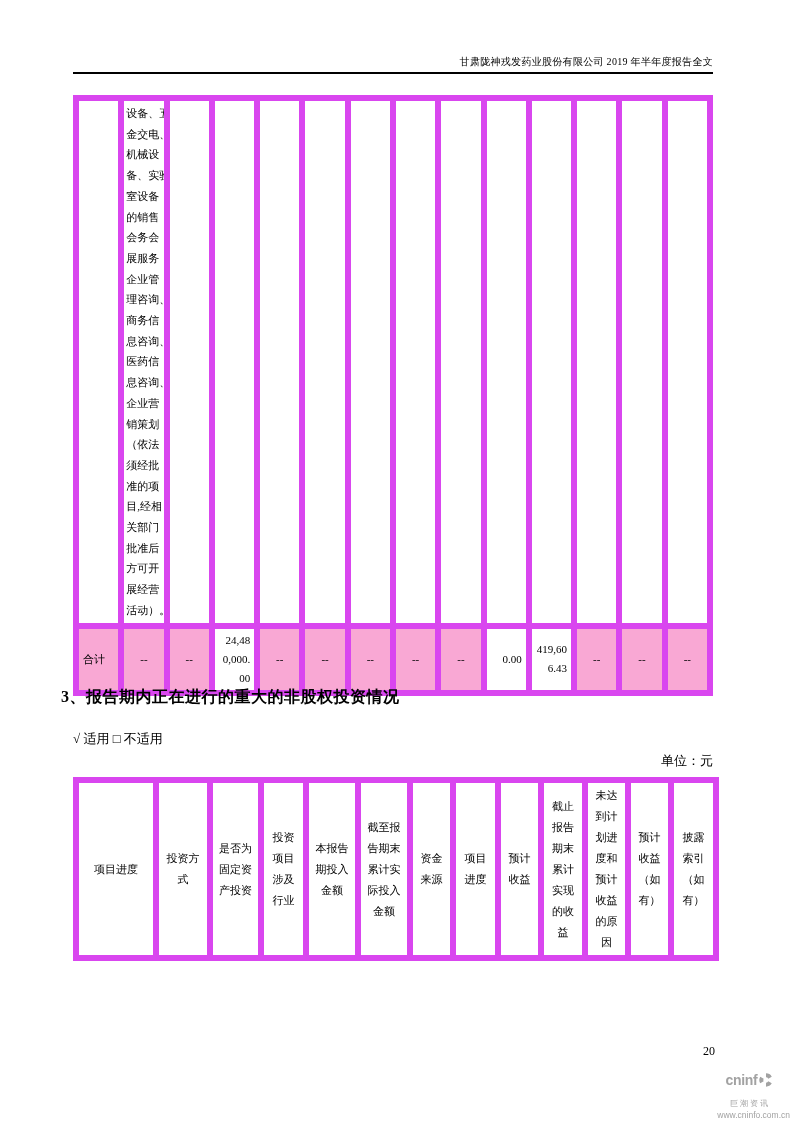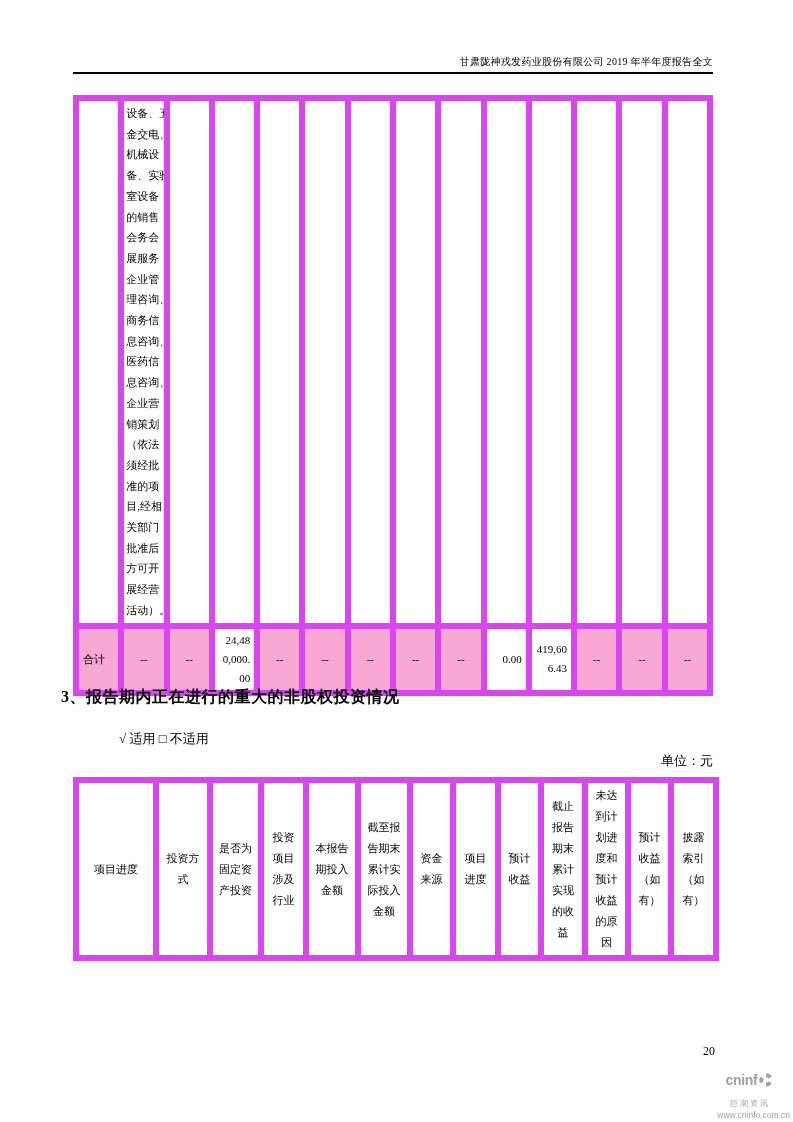--- a/index.html
+++ b/index.html
@@ -22,21 +22,21 @@
   .lab{text-align:left;padding-left:4px;}
 
   
   .t1{top:95px;}
   .t1 .r1 td{height:522px;vertical-align:top;}
   .t1 .total td{height:45px;}
   .scope{white-space:pre;line-height:20.7px;text-align:left;padding:2px 2px;}
 
   
   .h3{position:absolute;left:61px;top:687px;font-size:16px;font-weight:bold;letter-spacing:.5px;}
-  .app{position:absolute;left:73px;top:730px;font-size:13px;margin-left:46px;}
+  .app{position:absolute;left:73px;top:730px;font-size:13px;}
   .unit{position:absolute;left:73px;top:752px;width:640px;text-align:right;font-size:13px;}
 
   
   .t2{top:777px;}
   .t2 .hd th{height:105px;text-align:center;padding:2px 4px;line-height:21px;}
   .t2 .dr td{height:133px;line-height:19.5px;}
   .t2 .num{padding:2px 5px;}
   .name{white-space:pre;text-align:left;padding:2px 3px;}
 
   

